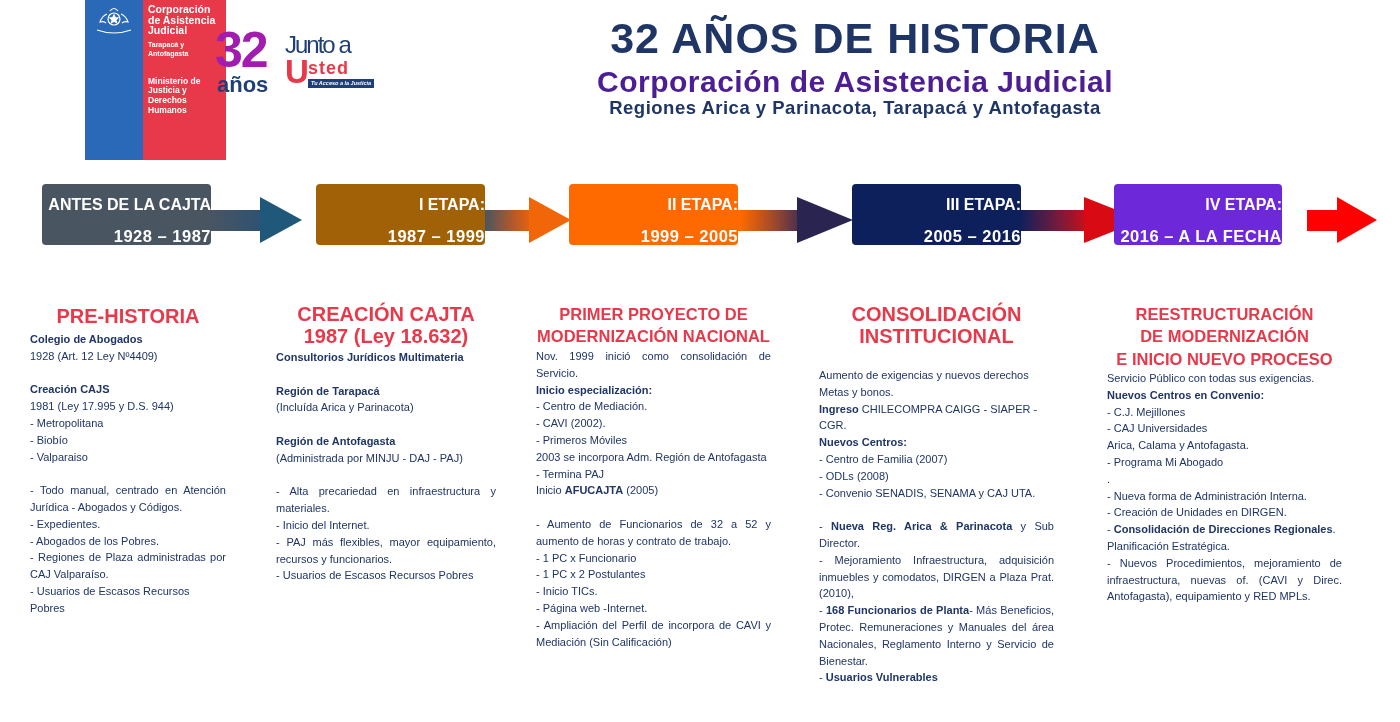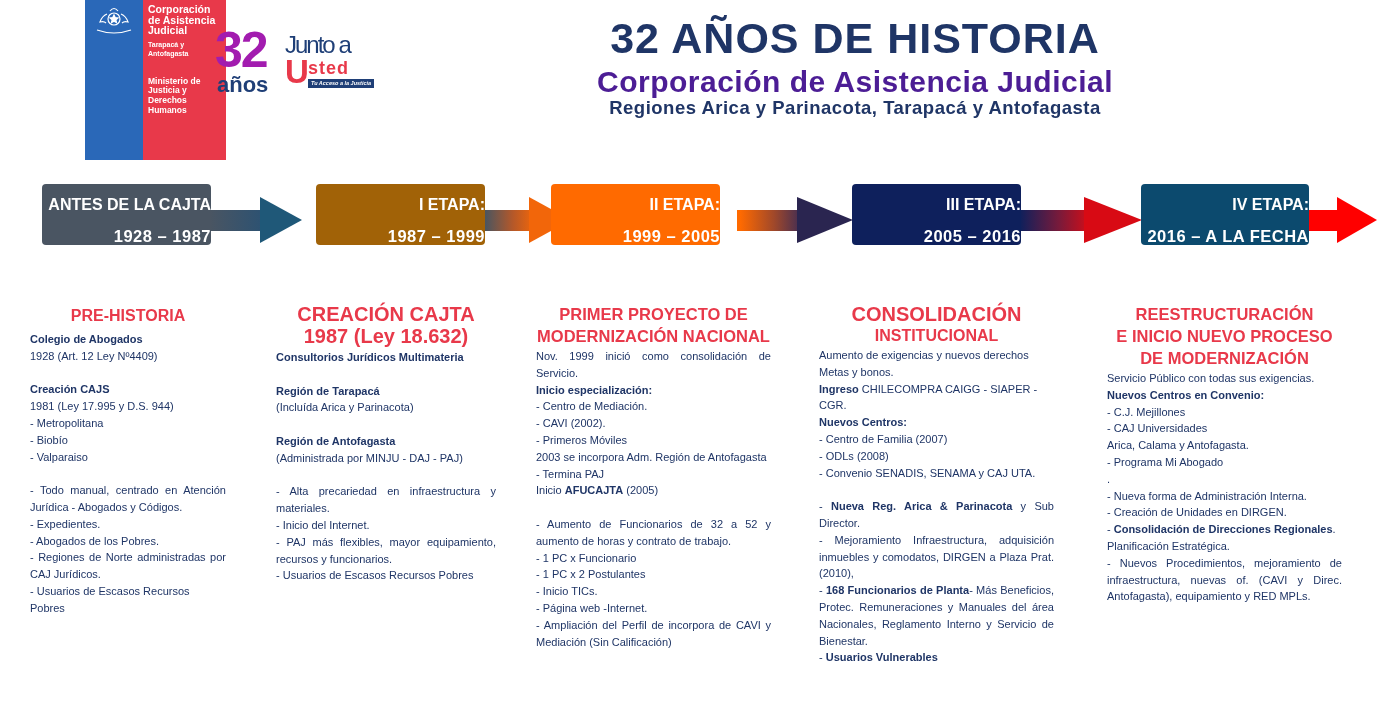--- a/index.html
+++ b/index.html
@@ -108,48 +108,48 @@
 </div>
 
 <div class="stage" style="left:42px;width:169px;background:#4a5562">
   <div class="s-name">ANTES DE LA CAJTA</div>
   <div class="s-years">1928 – 1987</div>
 </div>
 <div class="stage" style="left:316px;width:169px;background:#a16207">
   <div class="s-name">I ETAPA:</div>
   <div class="s-years">1987 – 1999</div>
 </div>
-<div class="stage" style="left:551px;width:169px;background:#ff6a00">
+<div class="stage" style="left:569px;width:169px;background:#ff6a00">
   <div class="s-name">II ETAPA:</div>
   <div class="s-years">1999 – 2005</div>
 </div>
 <div class="stage" style="left:852px;width:169px;background:#0e205c">
   <div class="s-name">III ETAPA:</div>
   <div class="s-years">2005 – 2016</div>
 </div>
-<div class="stage" style="left:1141px;width:168px;background:#0c4a6e">
+<div class="stage" style="left:1114px;width:168px;background:#6d28d9">
   <div class="s-name">IV ETAPA:</div>
   <div class="s-years">2016 – A LA FECHA</div>
 </div>
 
 <div class="col" style="left:30px;width:196px">
-  <h2 style="font-size:16px;line-height:26px;margin-bottom:2px">PRE-HISTORIA</h2>
+  <h2 style="font-size:20px;line-height:26px;margin-bottom:2px">PRE-HISTORIA</h2>
   <div class="p"><b>Colegio de Abogados</b></div>
   <div class="p">1928 (Art. 12 Ley Nº4409)</div>
   <div class="gap"></div>
   <div class="p"><b>Creación CAJS</b></div>
   <div class="p">1981 (Ley 17.995 y D.S. 944)</div>
   <div class="p">- Metropolitana</div>
   <div class="p">- Biobío</div>
   <div class="p">- Valparaiso</div>
   <div class="gap"></div>
   <div class="p j">- Todo manual, centrado en Atención Jurídica - Abogados y Códigos.</div>
   <div class="p">- Expedientes.</div>
   <div class="p">- Abogados de los Pobres.</div>
-  <div class="p j">- Regiones de Norte administradas por CAJ Jurídicos.</div>
+  <div class="p j">- Regiones de Plaza administradas por CAJ Valparaíso.</div>
   <div class="p">- Usuarios de Escasos Recursos Pobres</div>
 </div>
 
 <div class="col" style="left:276px;width:220px">
   <h2 style="font-size:20px;line-height:22px">CREACIÓN CAJTA</h2>
   <h2 style="font-size:20px;line-height:22px;margin-bottom:2px">1987 (Ley 18.632)</h2>
   <div class="p"><b>Consultorios Jurídicos Multimateria</b></div>
   <div class="gap"></div>
   <div class="p"><b>Región de Tarapacá</b></div>
   <div class="p">(Incluída Arica y Parinacota)</div>
@@ -178,39 +178,39 @@
   <div class="p j">- Aumento de Funcionarios de 32 a 52 y aumento de horas y contrato de trabajo.</div>
   <div class="p">- 1 PC x Funcionario</div>
   <div class="p">- 1 PC x 2 Postulantes</div>
   <div class="p">- Inicio TICs.</div>
   <div class="p">- Página web -Internet.</div>
   <div class="p j">- Ampliación del Perfil de incorpora de CAVI y Mediación (Sin Calificación)</div>
 </div>
 
 <div class="col" style="left:819px;width:235px">
   <h2 style="font-size:20px;line-height:22px">CONSOLIDACIÓN</h2>
-  <h2 style="font-size:16px;line-height:22px;margin-bottom:0">INSTITUCIONAL</h2>
+  <h2 style="font-size:20px;line-height:22px;margin-bottom:20px">INSTITUCIONAL</h2>
   <div class="p">Aumento de exigencias y nuevos derechos</div>
   <div class="p">Metas y bonos.</div>
   <div class="p"><b>Ingreso</b><span> CHILECOMPRA CAIGG - SIAPER - CGR.</span></div>
   <div class="p"><b>Nuevos Centros:</b></div>
   <div class="p">- Centro de Familia (2007)</div>
   <div class="p">- ODLs (2008)</div>
   <div class="p">- Convenio SENADIS, SENAMA y CAJ UTA.</div>
   <div class="gap"></div>
   <div class="p j"><span>- </span><b>Nueva Reg. Arica &amp; Parinacota</b><span> y Sub Director.</span></div>
   <div class="p j">- Mejoramiento Infraestructura, adquisición inmuebles y comodatos, DIRGEN a Plaza Prat. (2010),</div>
   <div class="p j"><span>- </span><b>168 Funcionarios de Planta</b><span>- Más Beneficios, Protec. Remuneraciones y Manuales del área Nacionales, Reglamento Interno y Servicio de Bienestar.</span></div>
   <div class="p"><span>- </span><b>Usuarios Vulnerables</b></div>
 </div>
 
 <div class="col" style="left:1107px;width:235px">
   <h2 style="font-size:16.5px;line-height:22px">REESTRUCTURACIÓN</h2>
+  <h2 style="font-size:16.5px;line-height:22px;margin-bottom:1px">DE MODERNIZACIÓN</h2>
   <h2 style="font-size:16.5px;line-height:22px">E INICIO NUEVO PROCESO</h2>
-  <h2 style="font-size:16.5px;line-height:22px;margin-bottom:1px">DE MODERNIZACIÓN</h2>
   <div class="p">Servicio Público con todas sus exigencias.</div>
   <div class="p"><b>Nuevos Centros en Convenio:</b></div>
   <div class="p">- C.J. Mejillones</div>
   <div class="p">- CAJ  Universidades</div>
   <div class="p">Arica, Calama y Antofagasta.</div>
   <div class="p">- Programa Mi Abogado</div>
   <div class="p">.</div>
   <div class="p">- Nueva forma de Administración Interna.</div>
   <div class="p">- Creación de Unidades en DIRGEN.</div>
   <div class="p"><span>- </span><b>Consolidación de Direcciones Regionales</b><span>.</span></div>

